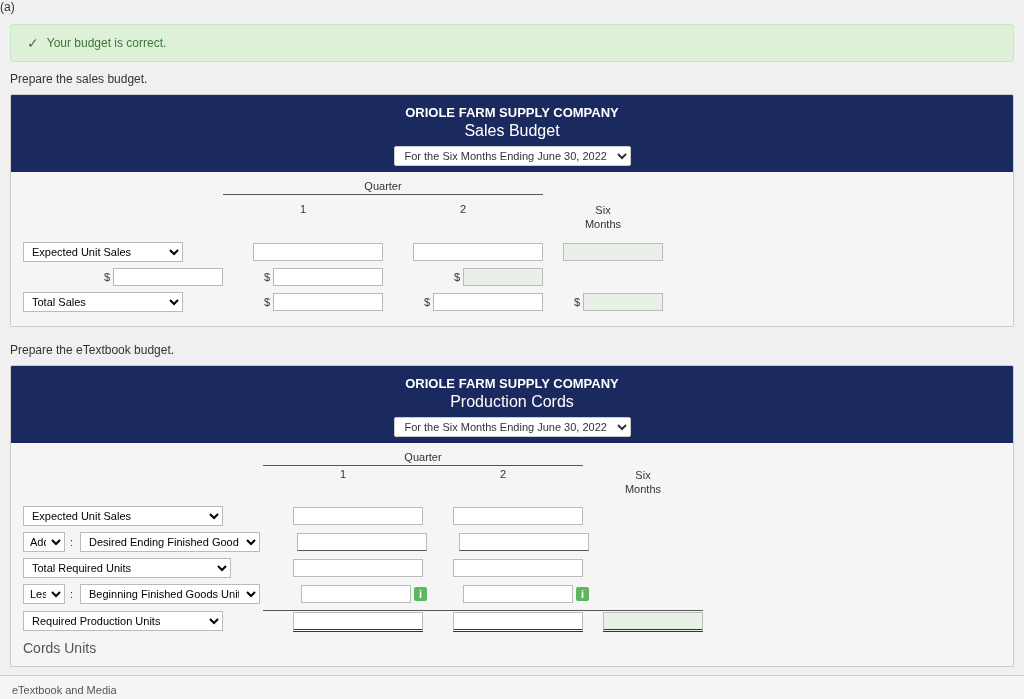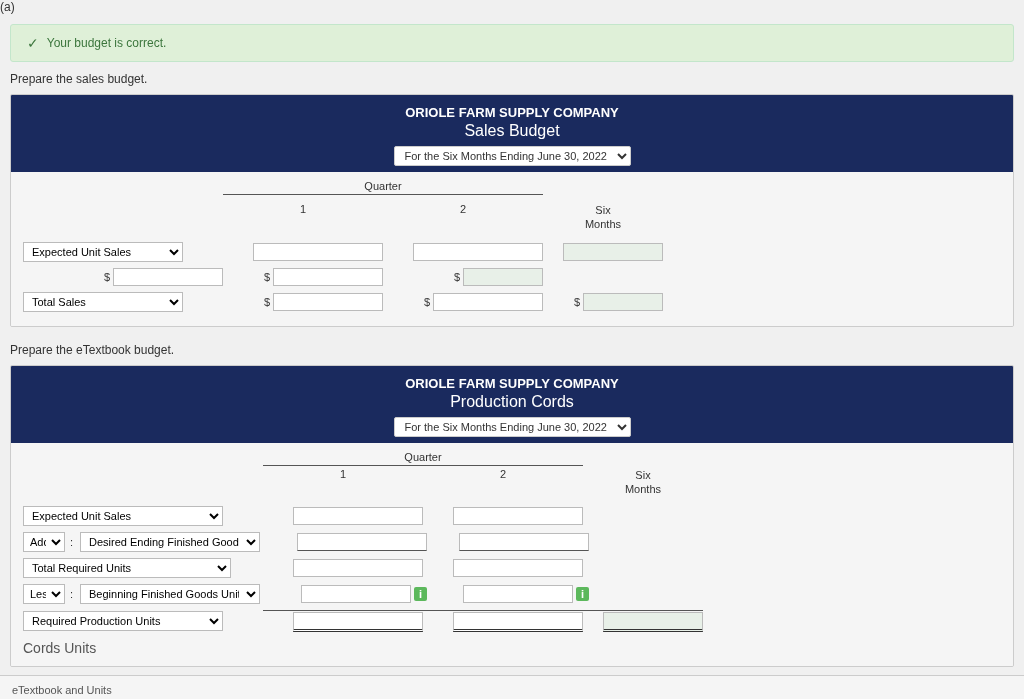--- a/index.html
+++ b/index.html
@@ -240,14 +240,14 @@
       <div style="display:flex;justify-content:flex-end;border-top:1px solid #555;padding-top:1px;">
         <input type="text" style="width: 100px; border-bottom: 3px double rgb(51, 51, 51); background: rgb(232, 240, 232);">
       </div>
     </div>
 
     <div style="padding:4px 0 2px 0;font-size:14px;color:#555;">Cords Units</div>
   </div>
 </div>
 
 <div class="bottom-bar">
-  <span>eTextbook and Units</span>
+  <span>eTextbook and Media</span>
 </div>
 
 </body></html>

